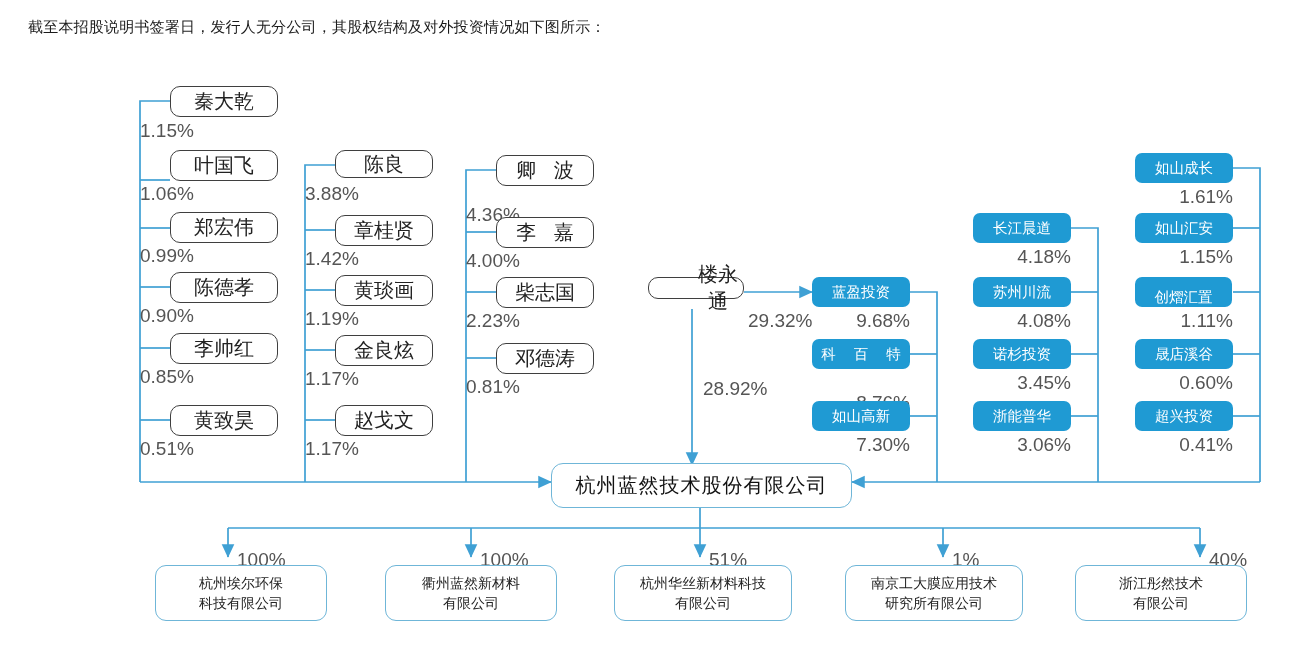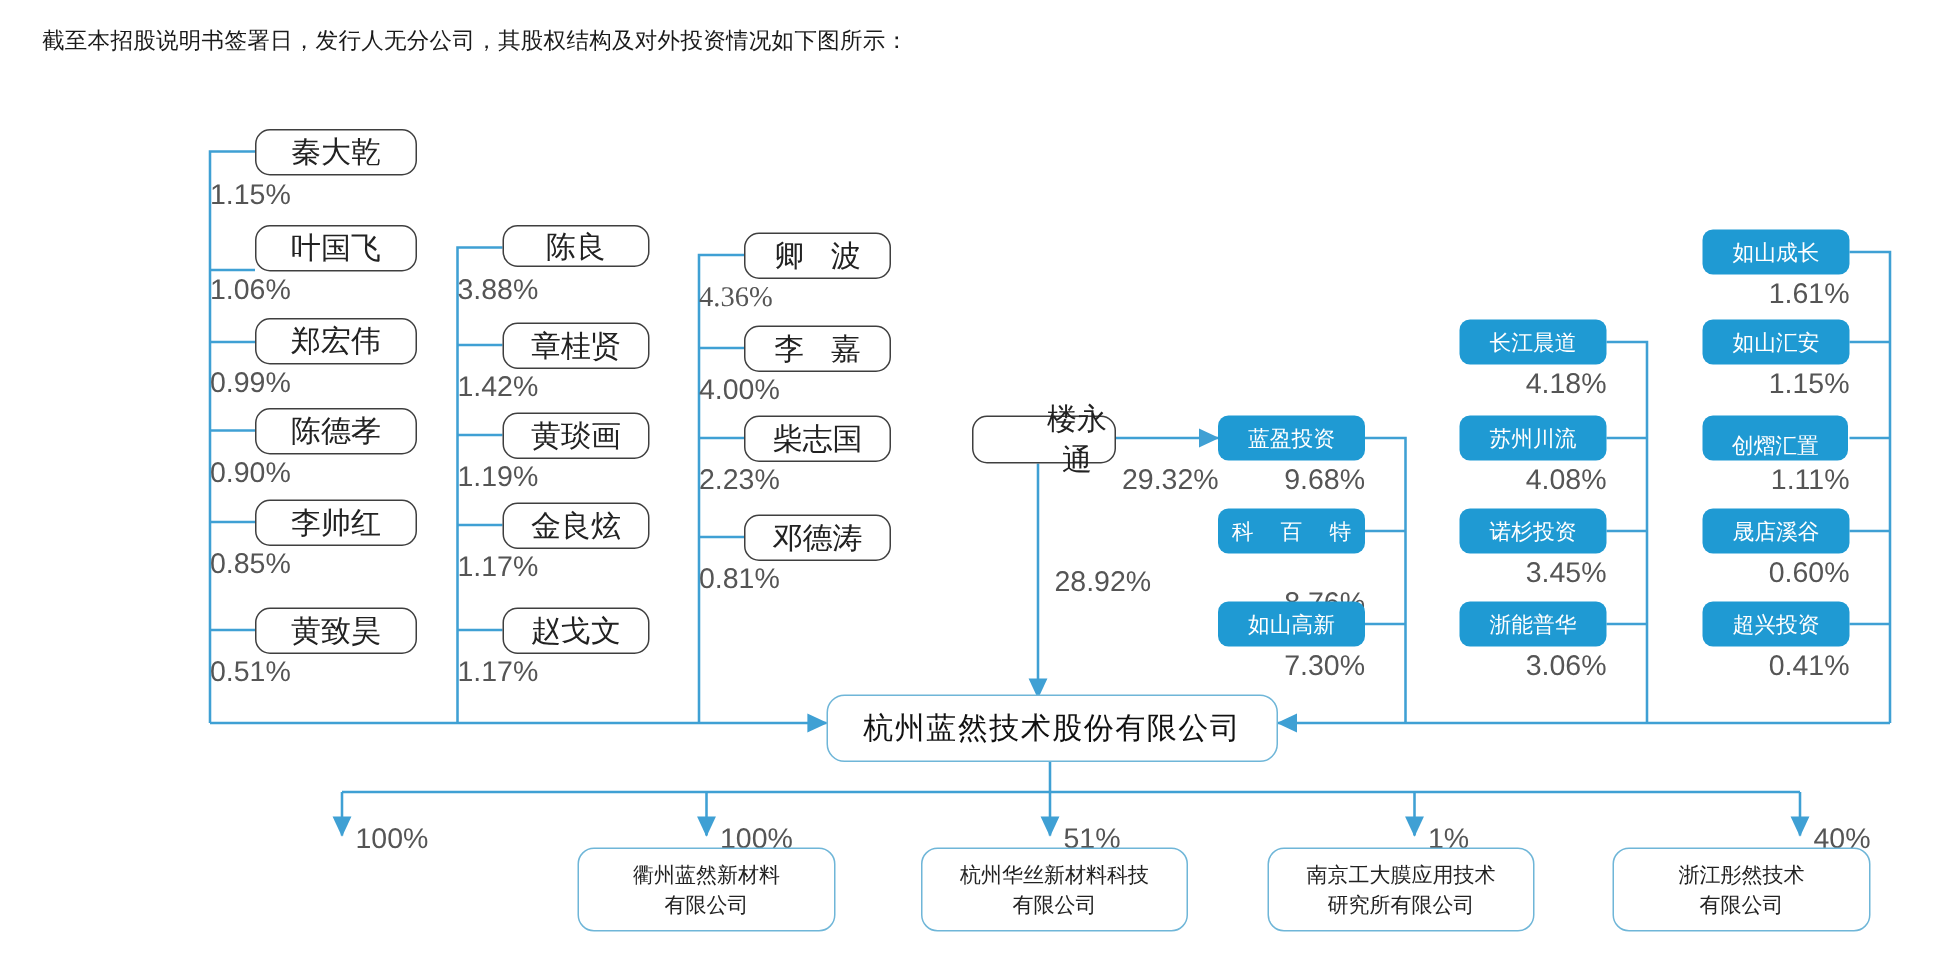--- a/index.html
+++ b/index.html
@@ -165,38 +165,38 @@
   <div class="pct" style="left:305px;top:308px;">1.17%</div>
 
   <div class="node person" style="left:335px;top:345px;width:98px;height:31px;">
     <span>赵戈文</span>
     </div>
   <div class="pct" style="left:305px;top:378px;">1.17%</div>
 
   <div class="node person sp" style="left:496px;top:95px;width:98px;height:31px;">
     <span>卿 波</span>
     </div>
-  <div class="pct" style="left:466px;top:128px;font-family:Liberation Serif, serif;">4.36%</div>
+  <div class="pct" style="left:466px;top:144px;">4.36%</div>
 
   <div class="node person sp" style="left:496px;top:157px;width:98px;height:31px;">
     <span>李 嘉</span>
     </div>
   <div class="pct" style="left:466px;top:190px;">4.00%</div>
 
   <div class="node person" style="left:496px;top:217px;width:98px;height:31px;">
     <span>柴志国</span>
     </div>
   <div class="pct" style="left:466px;top:250px;">2.23%</div>
 
   <div class="node person" style="left:496px;top:283px;width:98px;height:31px;">
     <span>邓德涛</span>
     </div>
   <div class="pct" style="left:466px;top:316px;">0.81%</div>
 
-  <div class="node person" style="left:648px;top:217px;width:96px;height:32px;padding-left:44px;">
+  <div class="node person" style="left:648px;top:217px;width:96px;height:22px;padding-left:44px;">
     <span>楼永通</span>
     </div>
   <div class="pct" style="left:748px;top:250px;">29.32%</div>
   <div class="pct" style="left:703px;top:318px;">28.92%</div>
 
   <div class="node inst" style="left:812px;top:217px;width:98px;height:30px;">
     <span>蓝盈投资</span>
     </div>
   <div class="pct r" style="left:852px;top:250px;width:58px;">9.68%</div>
 
@@ -253,20 +253,24 @@
   <div class="node inst" style="left:1135px;top:341px;width:98px;height:30px;">
     <span>超兴投资</span>
     </div>
   <div class="pct r" style="left:1175px;top:374px;width:58px;">0.41%</div>
 
   <div class="node company" style="left:551px;top:403px;width:301px;height:45px;">
     <span>杭州蓝然技术股份有限公司</span>
     </div>
 
   <div class="pct" style="left:237px;top:489px;">100%</div>
+  <div class="node sub" style="left:155px;top:505px;width:172px;height:56px;flex-direction:column;">
+    <span>杭州埃尔环保</span>
+    <span>科技有限公司</span>
+    </div>
 
   <div class="pct" style="left:480px;top:489px;">100%</div>
   <div class="node sub" style="left:385px;top:505px;width:172px;height:56px;flex-direction:column;">
     <span>衢州蓝然新材料</span>
     <span>有限公司</span>
     </div>
 
   <div class="pct" style="left:709px;top:489px;">51%</div>
   <div class="node sub" style="left:614px;top:505px;width:178px;height:56px;flex-direction:column;">
     <span>杭州华丝新材料科技</span>

